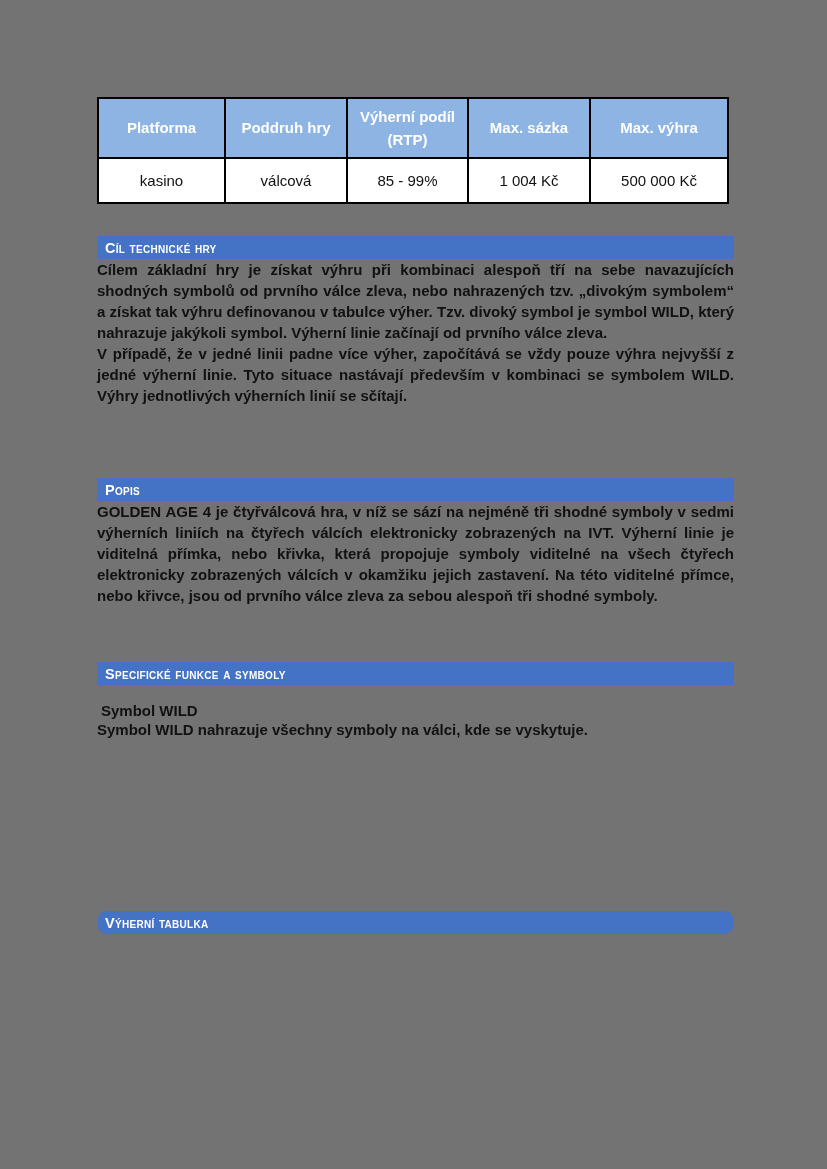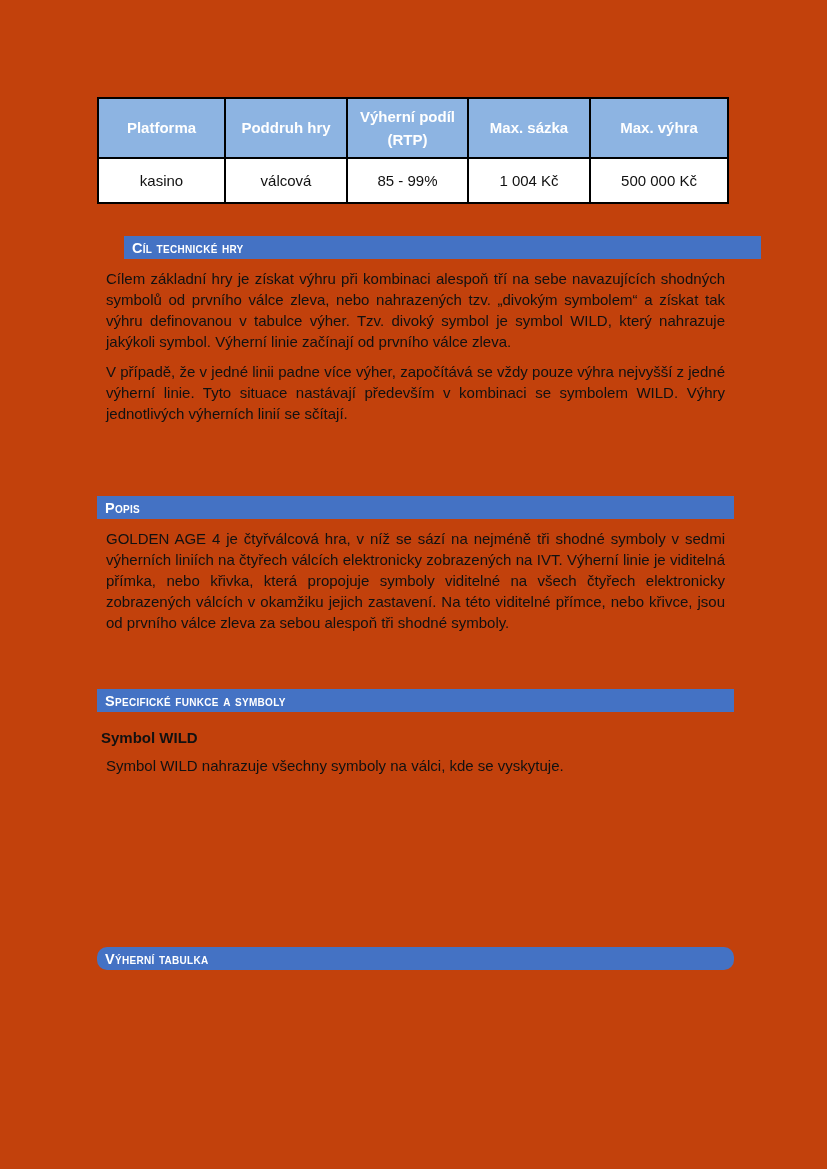--- a/index.html
+++ b/index.html
@@ -4,21 +4,21 @@
 <style>
   html, body {
     margin: 0;
     padding: 0;
     background: #ffffff;
   }
   .page {
     position: relative;
     width: 827px;
     height: 1169px;
-    background: #c2410c;
+    background: #737373;
     font-family: "Liberation Sans", sans-serif;
     color: #111111;
     overflow: hidden;
   }
   .content {
     position: absolute;
     left: 97px;
     top: 97px;
     width: 637px;
   }
@@ -62,32 +62,33 @@
     background: #4472c4;
     color: #ffffff;
     display: flex;
     align-items: center;
     padding-left: 8px;
     font-weight: bold;
     font-variant: small-caps;
     font-size: 14.5px;
     letter-spacing: 0.3px;
   }
-  .bar-1 { margin-top: 32px; margin-left: 27px; }
+  .bar-1 { margin-top: 32px; }
   .bar-2 { margin-top: 72px; }
   .bar-3 { margin-top: 56px; }
   .bar-4 { margin-top: 171px; border-radius: 10px; }
 
   
   p.body-text {
-    margin: 9px;
+    margin: 0;
     font-size: 15px;
     line-height: 21px;
     text-align: justify;
     color: #111111;
+    font-weight: bold;
   }
   .p-1 { margin-top: 29px; }
   .p-2 { margin-top: 14px; }
   .p-3 { margin-top: 31px; }
   .p-4 { margin-top: 21px; text-align: left; }
   .p-5 { margin-top: 14px; line-height: 22px; }
 
   h3.subheading {
     margin: 17px 0 0 4px;
     font-size: 15px;

